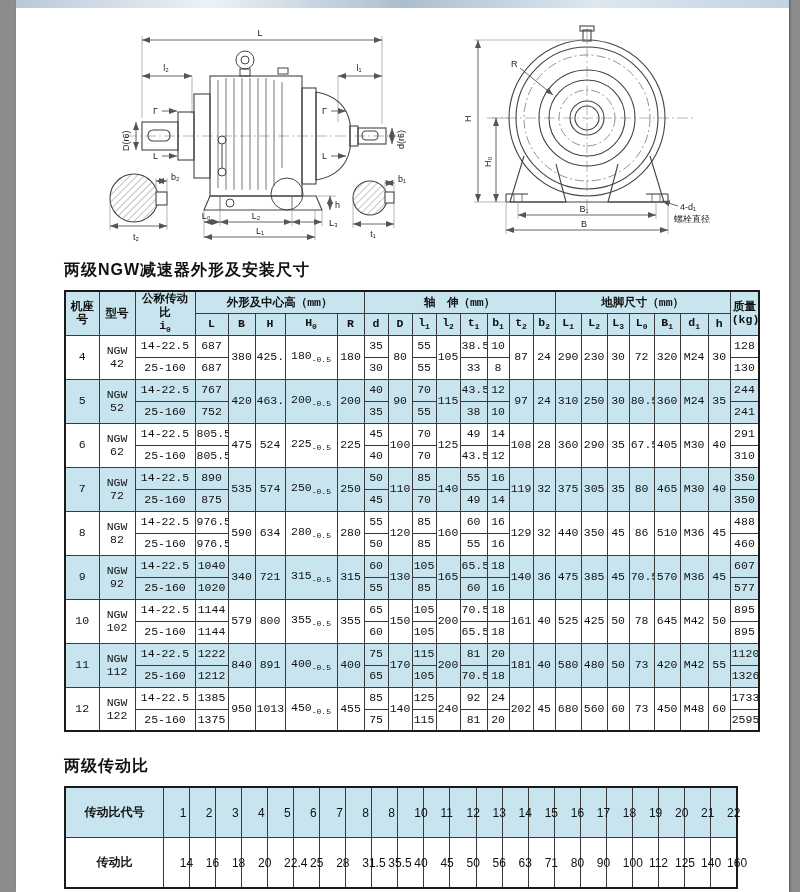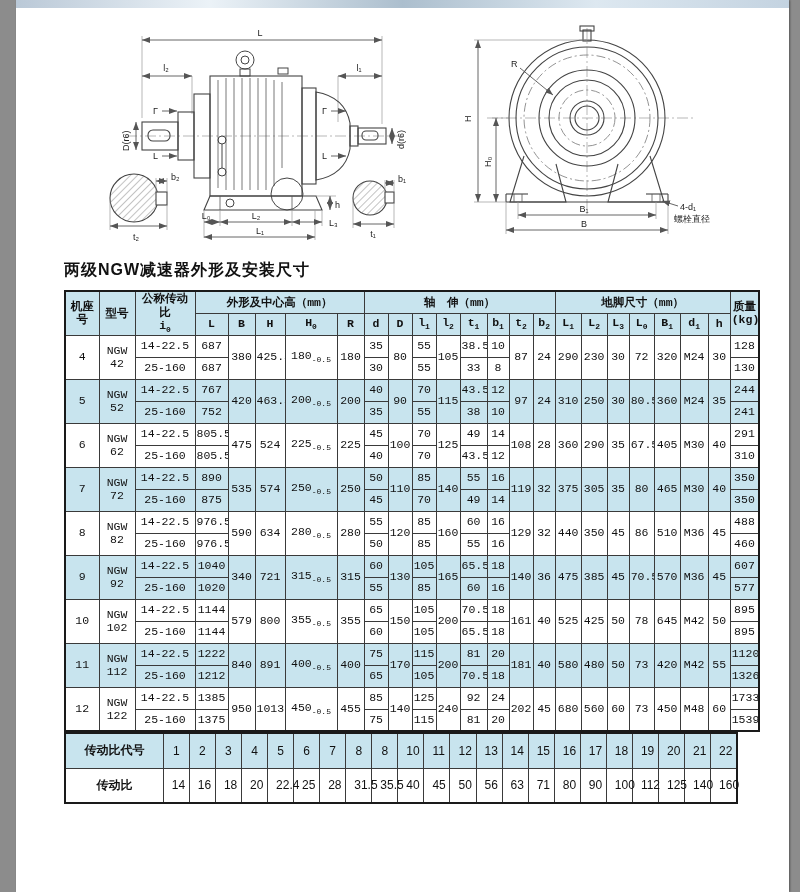--- a/index.html
+++ b/index.html
@@ -32,21 +32,21 @@
     border:1px solid #3a3a3a; text-align:center; vertical-align:middle;
     padding:0 1px; height:22px; line-height:1.15; overflow:hidden;
   }
   #dim-table thead th { background:var(--band); font-size:11.5px; font-weight:bold; }
   #dim-table tr.band td { background:var(--band); }
   #dim-table sub { font-size:8px; }
   sub.tol { font-size:8px; letter-spacing:0; }
   #ratio-table { width:674px; border:2px solid #1a1a1a; font-size:12px; }
   #ratio-table th, #ratio-table td {
     border:1px solid #3a3a3a; text-align:center; vertical-align:middle;
-    height:35px; padding:8px;
+    height:35px; padding:16px;
   }
   #ratio-table tr.band th, #ratio-table tr.band td { background:var(--band); }
   #ratio-table th { font-weight:bold; font-size:12px; }
 </style>
 </head>
 <body>
 
 <div class="page">
   <div class="banner"></div>
 
@@ -636,25 +636,26 @@
     <td rowspan="2">60</td>
     <td>1733</td>
         </tr>
   <tr>
           <td>25-160</td>
           <td>1375</td>
           <td>75</td>
           <td>115</td>
           <td>81</td>
           <td>20</td>
-          <td>1539</td>
+          <td>2595</td>
         </tr>
       </tbody>
     </table>
 
+  <div class="section-title t2">两级传动比</div>
 
   <table id="ratio-table">
       <colgroup>
         <col style="width:98px">
         <col style="width:26px">
         <col style="width:26px">
         <col style="width:26px">
         <col style="width:26px">
         <col style="width:26px">
         <col style="width:26px">

